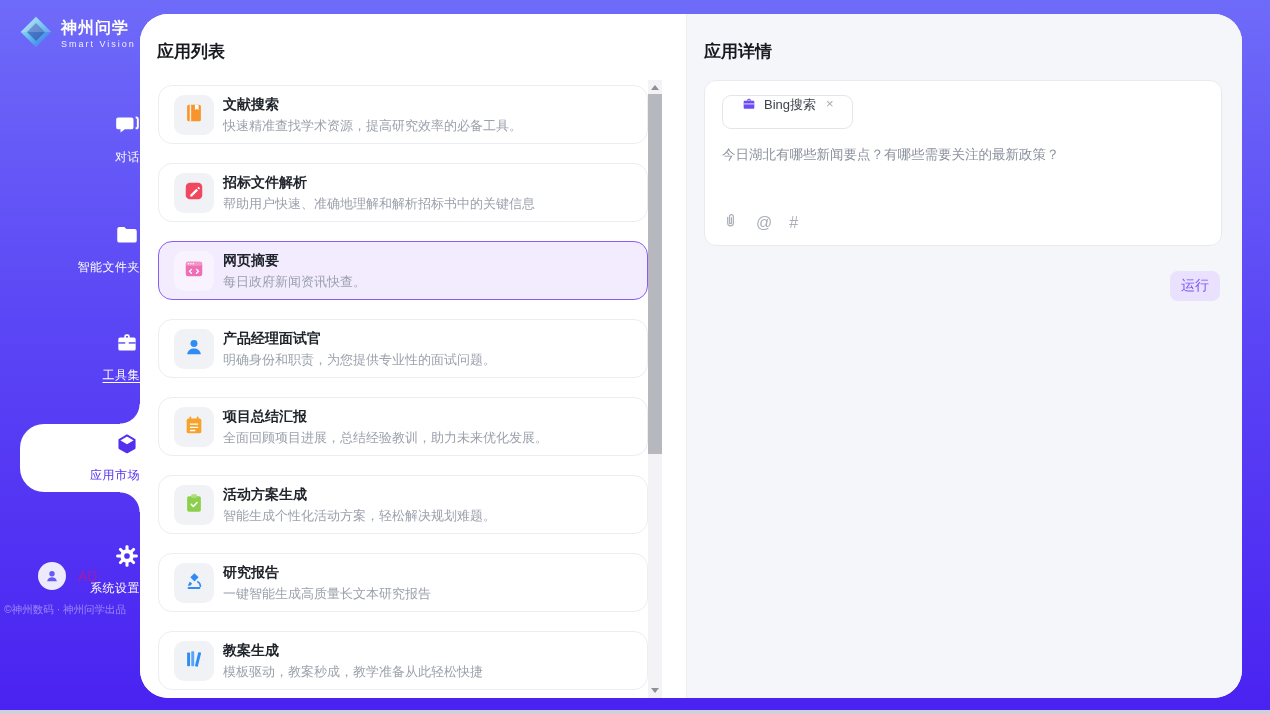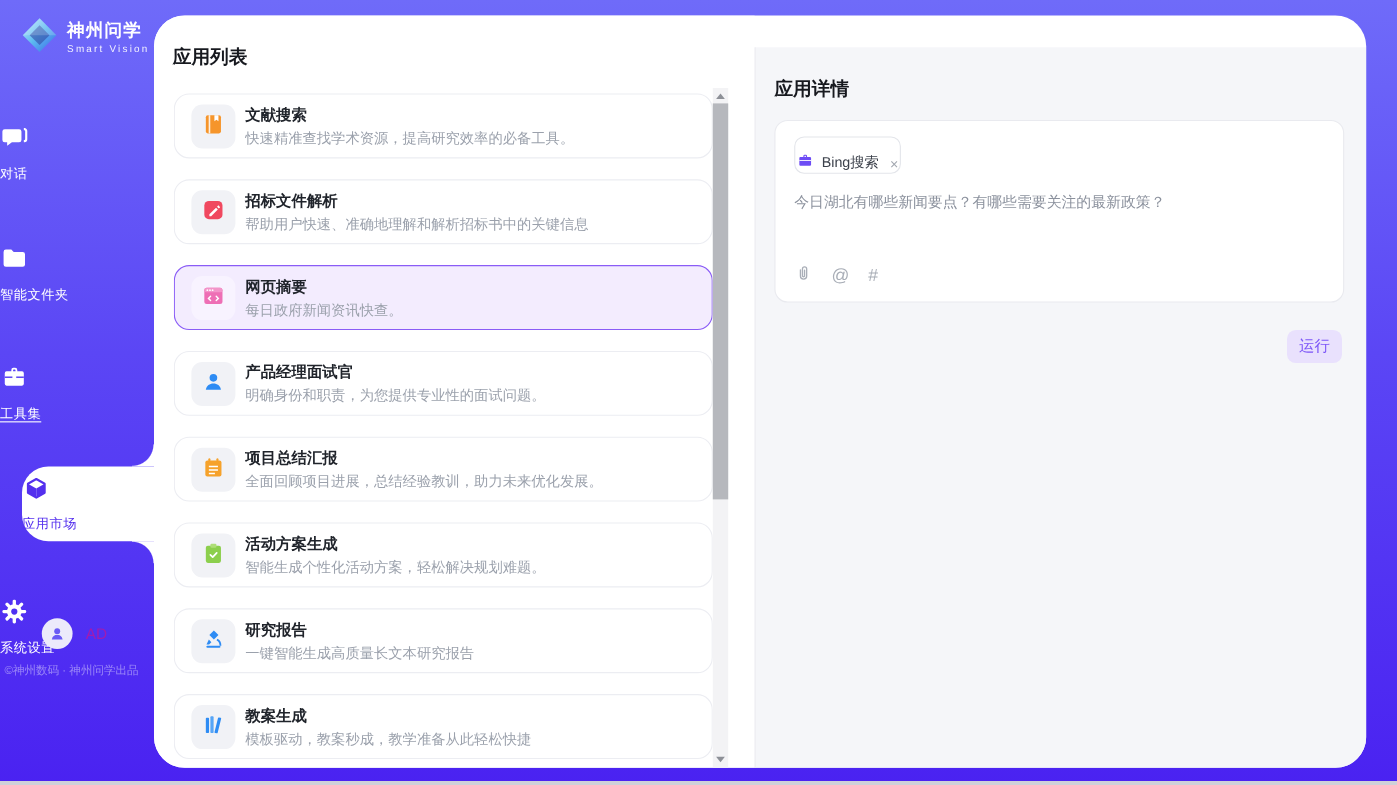--- a/index.html
+++ b/index.html
@@ -8,21 +8,21 @@
     font-family:"Liberation Sans","DejaVu Sans",sans-serif;
     background:linear-gradient(180deg,#6f6bf9 0%,#5b46f5 45%,#4a22f1 100%);
   }
   .bottom-strip{position:absolute;left:0;right:0;bottom:0;height:4px;background:#ced1d9;}
 
   
   .sidebar{position:absolute;left:0;top:0;width:140px;height:626px;text-decoration:underline;}
   .logo-row{position:absolute;top:14px;left:18px;display:flex;align-items:center;gap:7px;}
   .logo-cn{font-size:16px;font-weight:bold;color:#fff;letter-spacing:1px;line-height:1.1;}
   .logo-en{font-size:9px;color:rgba(255,255,255,.9);letter-spacing:2px;margin-top:2px;}
-  .nav-item{position:absolute;left:0;width:140px;display:flex;flex-direction:column;align-items:flex-start;gap:7px;color:#fff;cursor:pointer;}
+  .nav-item{position:absolute;left:0;width:140px;display:flex;flex-direction:column;align-items:flex-end;gap:7px;color:#fff;cursor:pointer;}
   .nav-item .lbl{font-size:12px;letter-spacing:.5px;}
   .nav-chat{top:112px}.nav-folder{top:222px}.nav-tools{top:330px}.nav-settings{top:543px}
   .nav-tools .lbl{text-decoration:underline;text-underline-offset:3px;}
   .nav-market{top:424px;left:20px;width:120px;height:68px;background:#fff;border-radius:24px 0 0 24px;justify-content:center;gap:5px;color:#5430ee;}
   .nav-market .lbl{color:#5430ee;}
   .nav-market::before{content:"";position:absolute;right:0;top:-20px;width:20px;height:20px;
     background:radial-gradient(circle at 0 0,rgba(0,0,0,0) 19px,#fff 20px);}
   .nav-market::after{content:"";position:absolute;right:0;bottom:-20px;width:20px;height:20px;
     background:radial-gradient(circle at 0 100%,rgba(0,0,0,0) 19px,#fff 20px);}
   .user-row{position:absolute;left:38px;bottom:36px;display:flex;align-items:center;gap:12px;color:#a21caf;font-size:14px;cursor:pointer;}
@@ -42,23 +42,23 @@
   .app-card.selected .icon-tile{background:#f8f3ff;}
   .card-name{position:absolute;left:64px;top:10px;font-size:14px;font-weight:bold;color:#20242b;}
   .card-desc{position:absolute;left:64px;top:31px;font-size:13px;color:#9ba1ac;white-space:nowrap;}
   .scrollbar{position:absolute;top:66px;right:24px;width:14px;height:618px;background:#f3f3f5;}
   .sb-thumb{position:absolute;top:14px;left:0;width:14px;height:360px;background:#b6b8bd;cursor:pointer;}
   .sb-up,.sb-down{position:absolute;left:3px;width:0;height:0;border-left:4px solid transparent;border-right:4px solid transparent;cursor:pointer;}
   .sb-up{top:5px;border-bottom:5px solid #8d9097;}
   .sb-down{bottom:5px;border-top:5px solid #8d9097;}
 
   
-  .detail-pane{flex:1;position:relative;background:#f5f6f9;border-left:1px solid #ededf1;margin-top:29px;}
+  .detail-pane{flex:1;position:relative;background:#f5f6f9;border-left:1px solid #ededf1;}
   .input-card{position:absolute;top:66px;left:17px;right:20px;height:166px;background:#fff;border:1px solid #e9eaef;border-radius:12px;box-sizing:border-box;}
-  .tool-tag{position:absolute;top:14px;left:17px;display:inline-flex;align-items:flex-end;gap:7px;padding:0 1px;height:32px;border:1px solid #e3e5ea;border-radius:9px;font-size:13px;color:#3c414b;background:#fff;cursor:pointer;}
+  .tool-tag{position:absolute;top:14px;left:17px;display:inline-flex;align-items:flex-start;gap:7px;padding:0 18px;height:32px;border:1px solid #e3e5ea;border-radius:9px;font-size:13px;color:#3c414b;background:#fff;cursor:pointer;}
   .tag-close{color:#a3a8b0;font-size:13px;margin-left:3px;cursor:pointer;}
   .query-text{position:absolute;top:64px;left:17px;right:16px;font-size:13.5px;color:#8b919d;line-height:1.5;cursor:text;}
   .attach-row{position:absolute;bottom:12px;left:17px;display:flex;align-items:center;gap:17px;color:#a9aeb7;}
   .attach-sym{font-size:16px;cursor:pointer;}
   .run-btn{position:absolute;top:257px;right:22px;width:50px;height:30px;background:#e9e1fd;color:#7c55f7;font-size:14px;border-radius:8px;display:flex;align-items:center;justify-content:center;cursor:pointer;}
 </style>
 </head>
 <body>
 
 <div class="sidebar">

